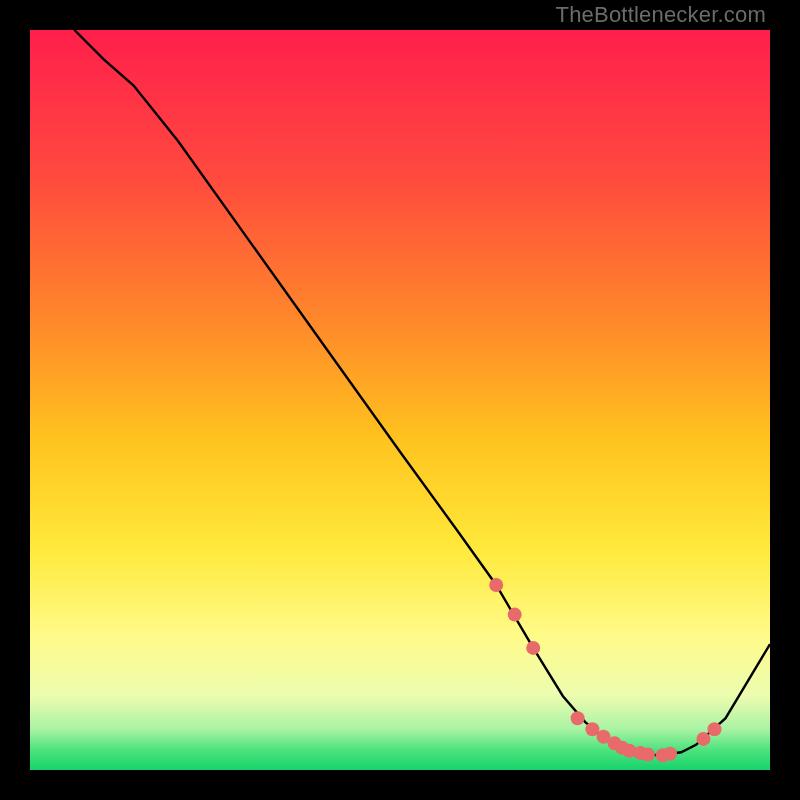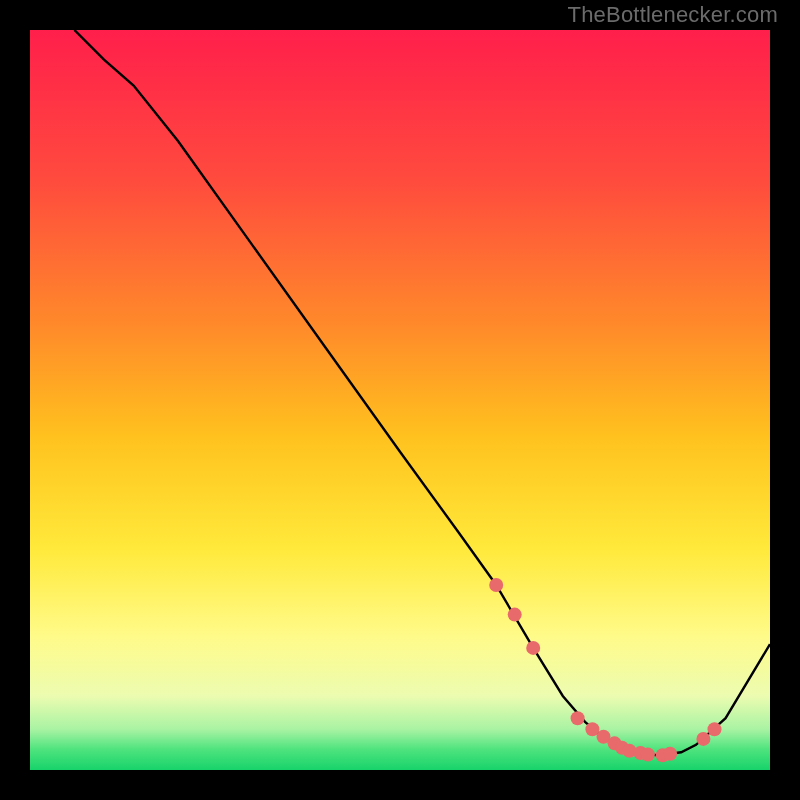--- a/index.html
+++ b/index.html
@@ -22,21 +22,21 @@
   .plot {
     position: absolute;
     left: 0;
     top: 0;
     width: 740px;
     height: 740px;
   }
   .watermark {
     position: absolute;
     top: 2px;
-    right: 22px;
+    right: 34px;
     color: #6b6b6b;
     font-size: 22px;
     font-weight: 500;
     letter-spacing: 0.2px;
     user-select: none;
   }
   svg { display: block; }
 </style>
 </head>
 <body>

